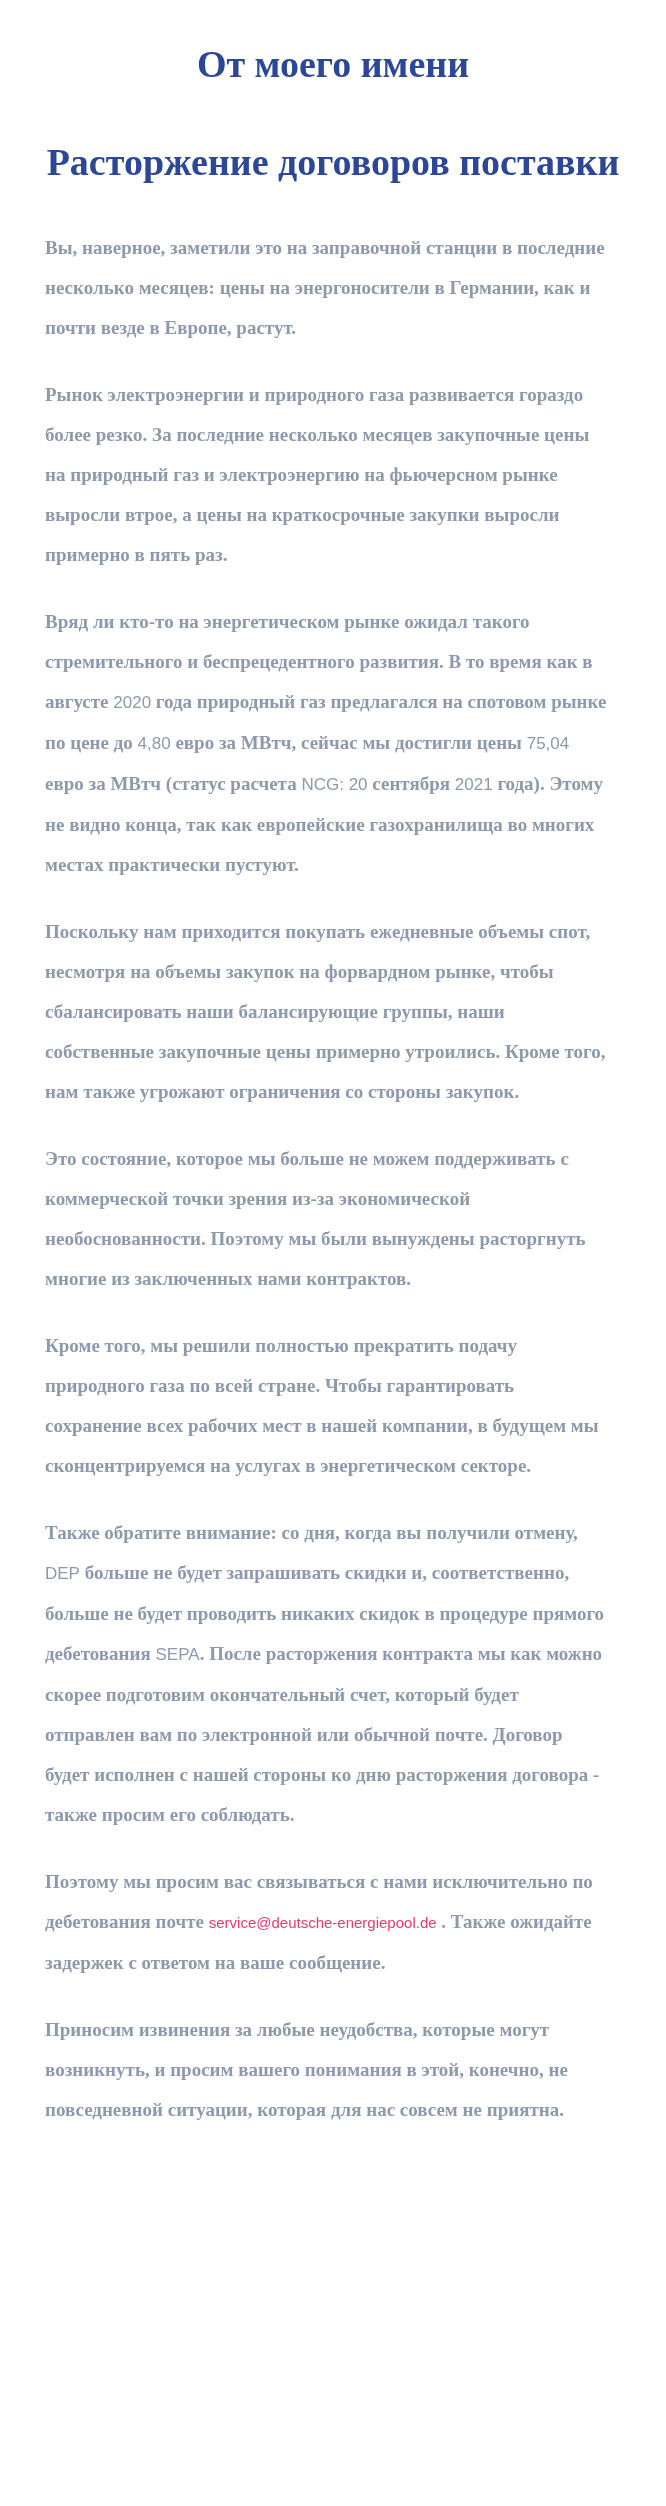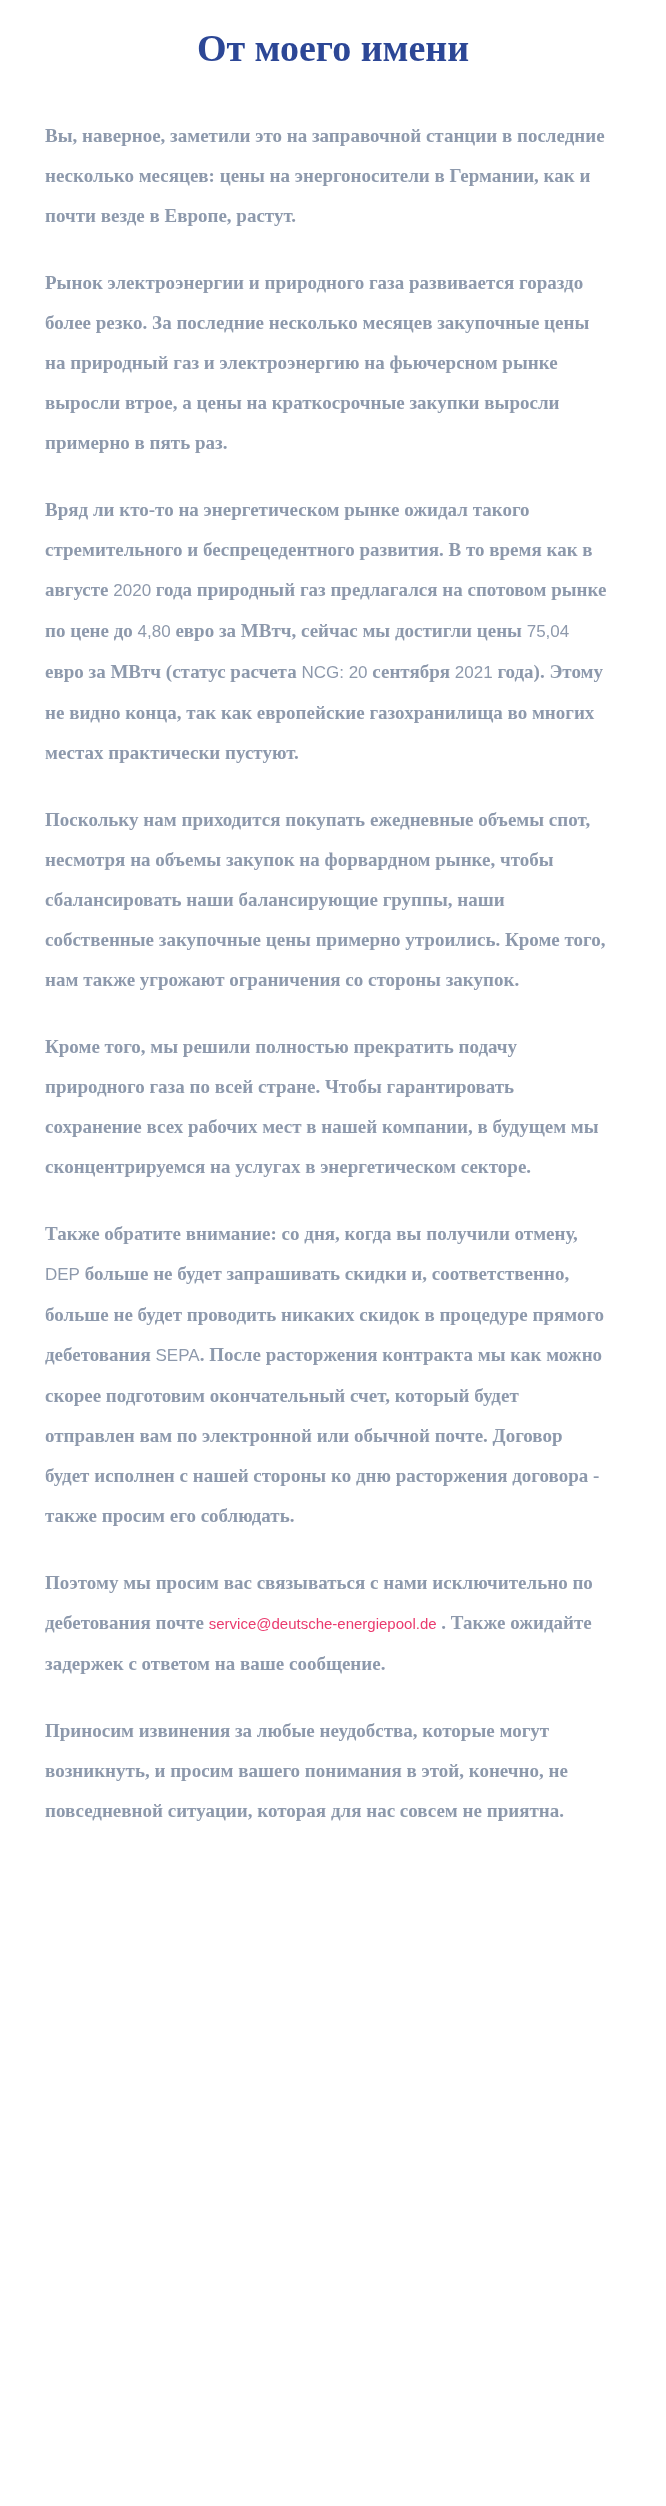--- a/index.html
+++ b/index.html
@@ -15,21 +15,21 @@
     overflow:hidden;
     background:var(--bg);
     font-family:"Liberation Serif","DejaVu Serif",serif;
   }
   .page{
     width:666px;
     height:2506px;
     background:var(--bg);
   }
   header{
-    padding-top:24px;
+    padding-top:40px;
     text-align:center;
   }
   h1.pretitle{
     margin:0;
     font-size:38px;
     line-height:48px;
     font-weight:bold;
     color:var(--heading-blue);
   }
   h2.title{
@@ -71,26 +71,28 @@
     text-align:right;
   }
 </style>
 </head>
 <body>
 
 <div class="page">
   <header>
     <h1 class="pretitle">От моего имени</h1>
     <h2 class="title">
+      <span>Расторжение договоров поставки</span>
     </h2>
   </header>
 
   <main>
       <p><span class="seg-c">Вы, наверное, заметили это на заправочной станции в последние несколько месяцев: цены на энергоносители в Германии, как и почти везде в Европе, растут.</span></p>
       <p><span class="seg-c">Рынок электроэнергии и природного газа развивается гораздо более резко. За последние несколько месяцев закупочные цены на природный газ и электроэнергию на фьючерсном рынке выросли втрое, а цены на краткосрочные закупки выросли примерно в пять раз.</span></p>
       <p><span class="seg-c">Вряд ли кто-то на энергетическом рынке ожидал такого стремительного и беспрецедентного развития. В то время как в августе </span><span class="seg-l">2020</span><span class="seg-c"> года природный газ предлагался на спотовом рынке по цене до </span><span class="seg-l">4,80</span><span class="seg-c"> евро за МВтч, сейчас мы достигли цены </span><span class="seg-l">75,04</span><span class="seg-c"> евро за МВтч (статус расчета </span><span class="seg-l">NCG: 20</span><span class="seg-c"> сентября </span><span class="seg-l">2021</span><span class="seg-c"> года). Этому не видно конца, так как европейские газохранилища во многих местах практически пустуют.</span></p>
       <p><span class="seg-c">Поскольку нам приходится покупать ежедневные объемы спот, несмотря на объемы закупок на форвардном рынке, чтобы сбалансировать наши балансирующие группы, наши собственные закупочные цены примерно утроились. Кроме того, нам также угрожают ограничения со стороны закупок.</span></p>
+      <p><span class="seg-c">Это состояние, которое мы больше не можем поддерживать с коммерческой точки зрения из-за экономической необоснованности. Поэтому мы были вынуждены расторгнуть многие из заключенных нами контрактов.</span></p>
       <p><span class="seg-c">Кроме того, мы решили полностью прекратить подачу природного газа по всей стране. Чтобы гарантировать сохранение всех рабочих мест в нашей компании, в будущем мы сконцентрируемся на услугах в энергетическом секторе.</span></p>
       <p><span class="seg-c">Также обратите внимание: со дня, когда вы получили отмену, </span><span class="seg-l">DEP</span><span class="seg-c"> больше не будет запрашивать скидки и, соответственно, больше не будет проводить никаких скидок в процедуре прямого дебетования </span><span class="seg-l">SEPA</span><span class="seg-c">. После расторжения контракта мы как можно скорее подготовим окончательный счет, который будет отправлен вам по электронной или обычной почте. Договор будет исполнен с нашей стороны ко дню расторжения договора - также просим его соблюдать.</span></p>
       <p><span class="seg-c">Поэтому мы просим вас связываться с нами исключительно по дебетования почте </span><span class="seg-a">service@deutsche-energiepool.de</span><span class="seg-c"> . Также ожидайте задержек с ответом на ваше сообщение.</span></p>
       <p><span class="seg-c">Приносим извинения за любые неудобства, которые могут возникнуть, и просим вашего понимания в этой, конечно, не повседневной ситуации, которая для нас совсем не приятна.</span></p>
     </main>
 </div>
 
 </body></html>

